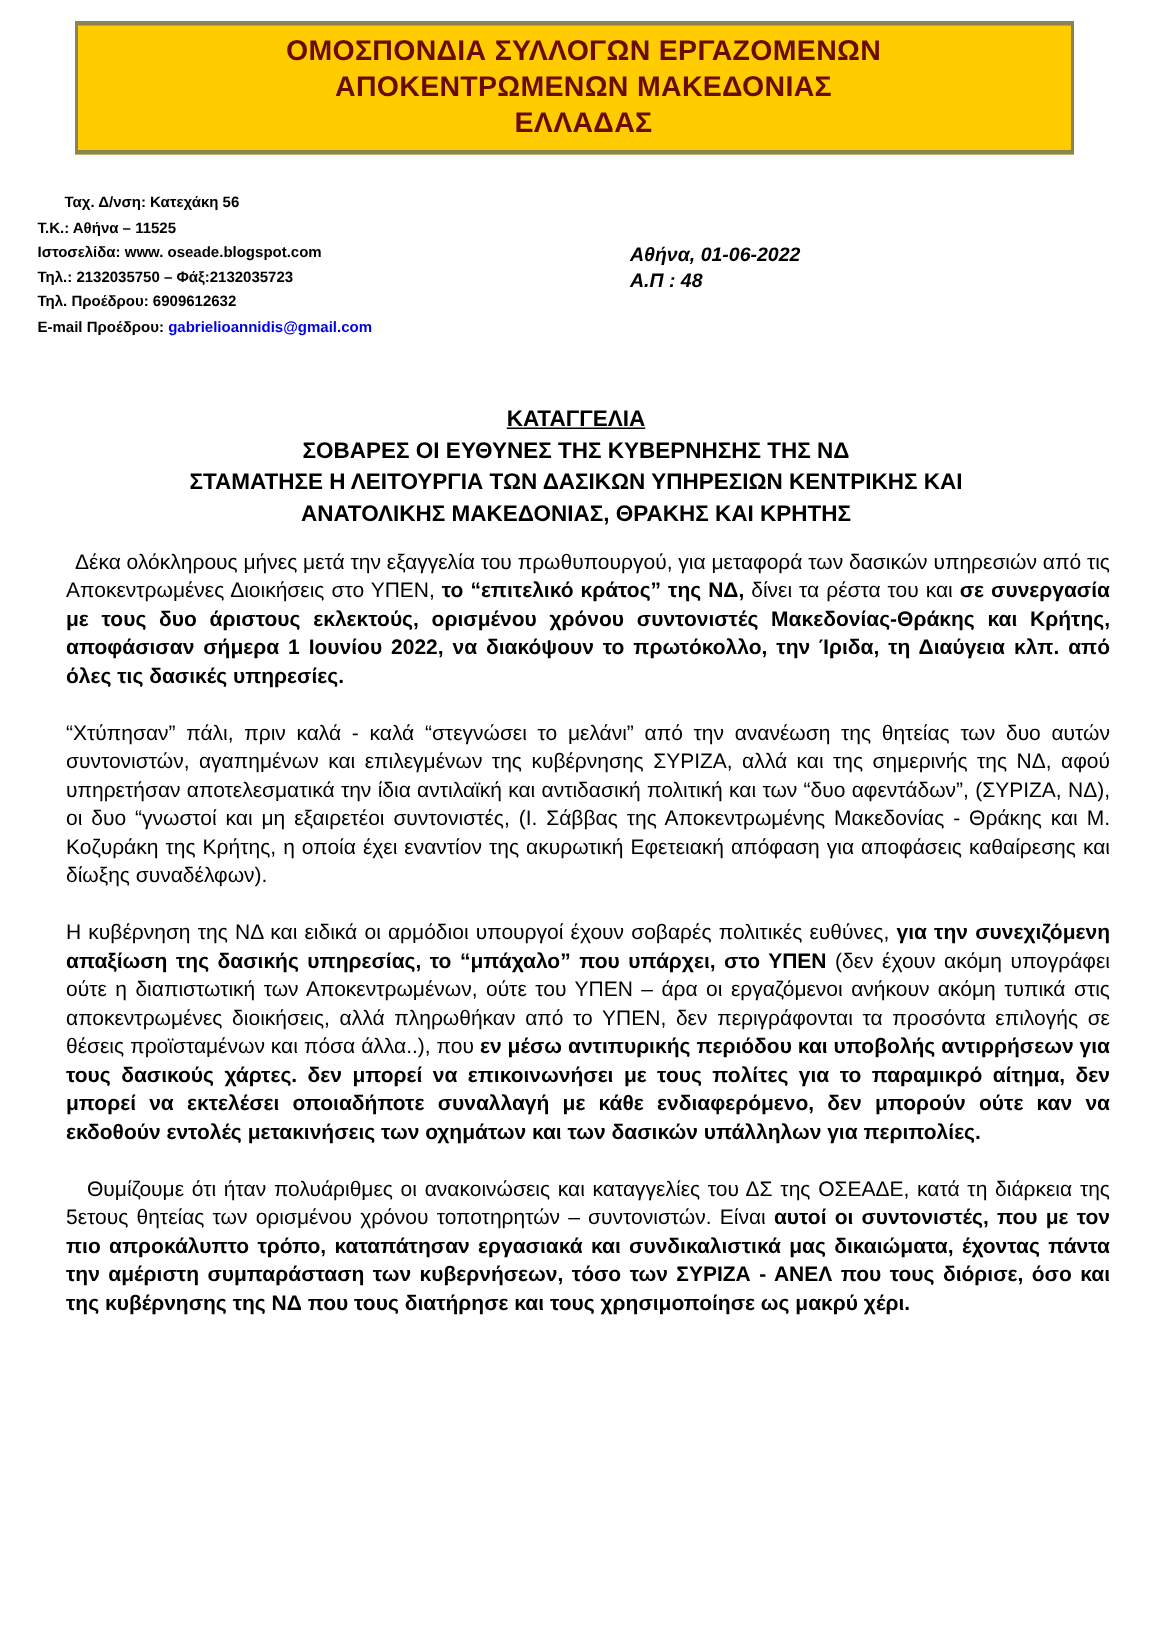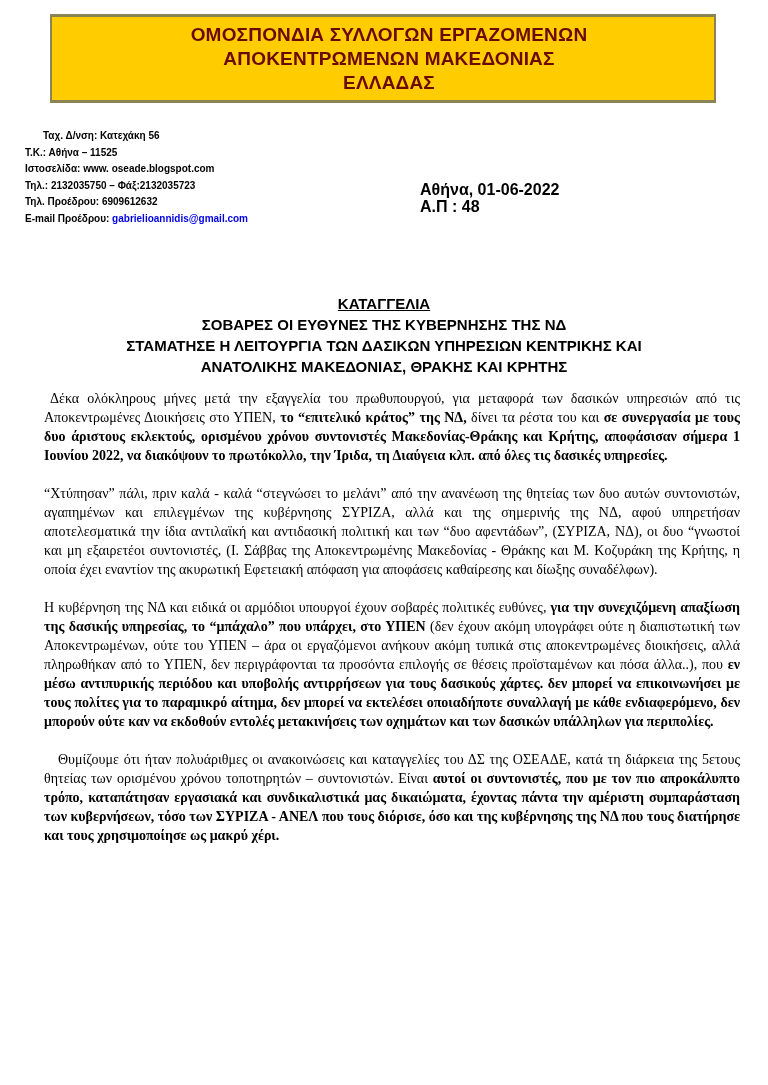--- a/index.html
+++ b/index.html
@@ -45,45 +45,46 @@
     font-size: 10px;
     line-height: 16.5px;
     white-space: nowrap;
   }
   .contact-line.indent { padding-left: 18px; }
   a.email { color: var(--link-color, #0000E6); text-decoration: none; cursor: pointer; }
   a.email.u { text-decoration: underline; }
   .meta {
     position: absolute;
     left: 420px;
-    top: 53px;
+    top: 33px;
     font-weight: bold;
-    font-size: 16px;
+    font-size: 13px;
     line-height: 17px;
     white-space: nowrap;
+    font-style: italic;
   }
 
   
   .title-block {
-    margin-top: 66px;
+    margin-top: 42px;
     text-align: center;
     font-weight: bold;
     font-size: 15px;
     line-height: 21px;
   }
   .main-title { text-decoration: underline; }
 
   
   .doc-body {
     margin: 12px 28px 0 44px;
     font-size: 14px;
     line-height: 19px;
     text-align: justify;
   }
-  .doc-body p { margin: 0 0 19px 0; font-family: Liberation Serif, serif; }
+  .doc-body p { margin: 0 0 19px 0; }
   .b { font-weight: bold; }
 </style>
 </head>
 <body>
 
 <div class="page">
 
   <div class="banner">
     <div id="org-lines">
         <div class="org-line">ΟΜΟΣΠΟΝΔΙΑ ΣΥΛΛΟΓΩΝ ΕΡΓΑΖΟΜΕΝΩΝ</div>

